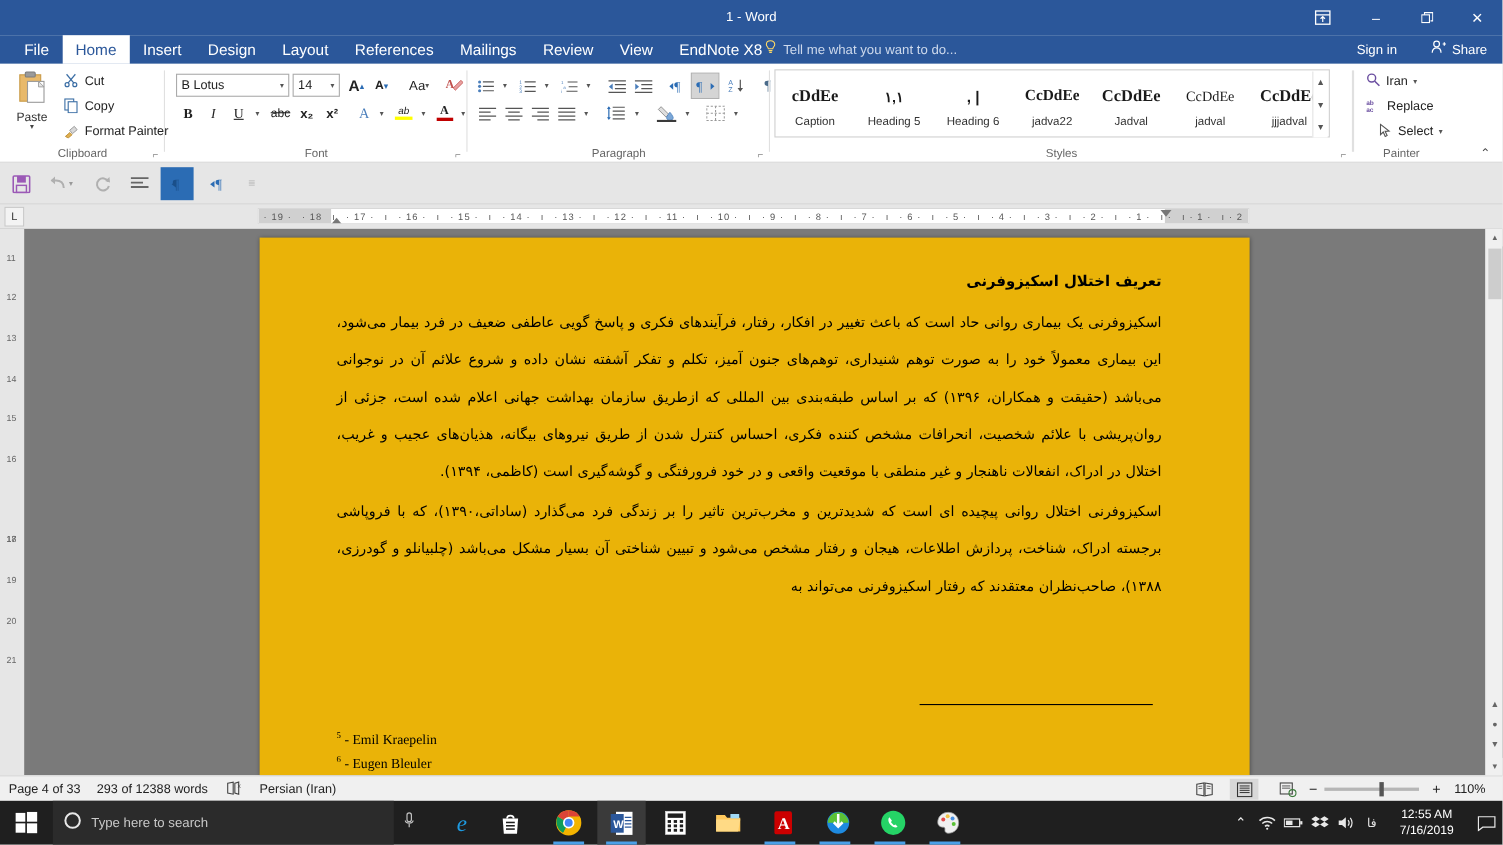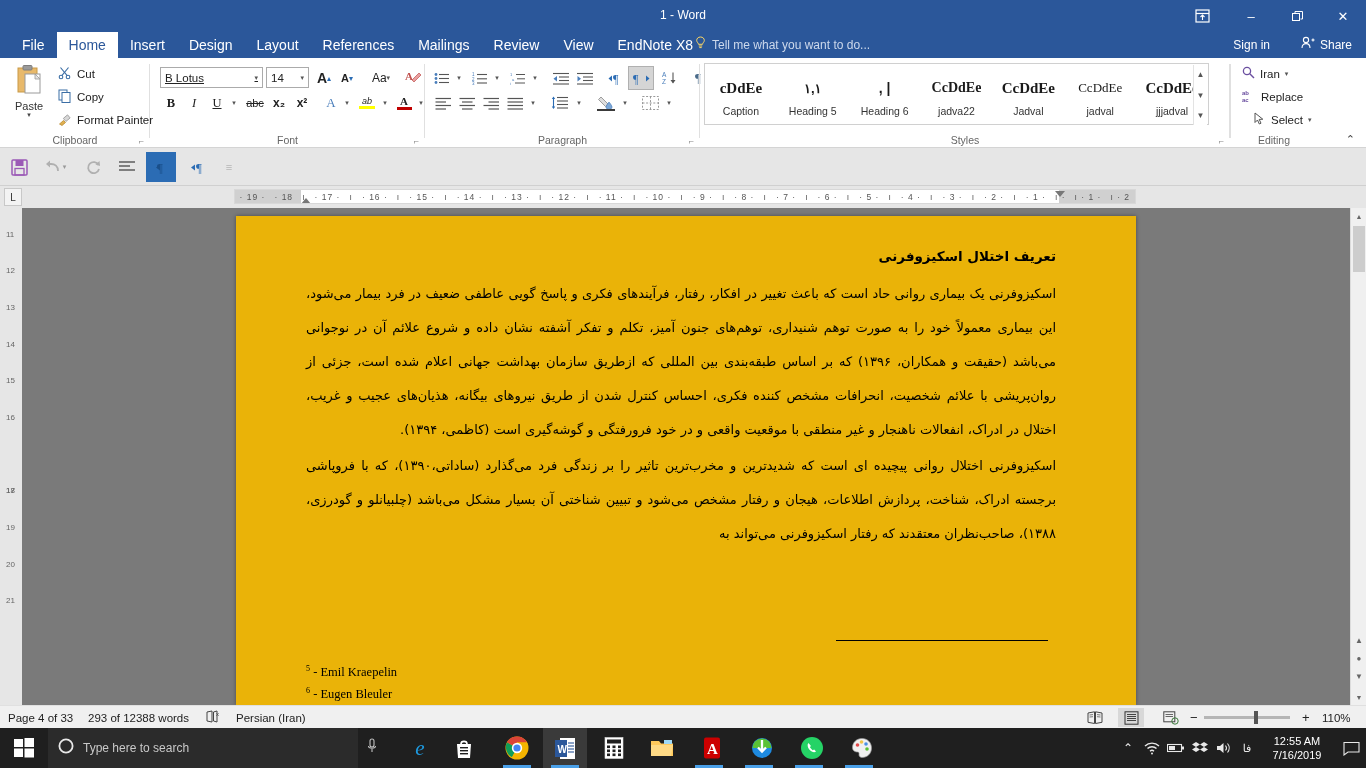--- a/index.html
+++ b/index.html
@@ -383,21 +383,21 @@
             </svg>
         </span>
         <span>Format Painter</span>
       </div>
       <div class="rgroup-label">Clipboard</div>
       <div class="dlg-launcher" style="right:6px;">⌐</div>
       <div class="rgroup-sep" style="right:0;"></div>
     </div>
 
     <div class="rgroup" style="left:150px; width:275px;">
-      <div class="fontbox" style="left:10px; top:9px; width:103px;text-decoration:underline;">
+      <div class="fontbox" style="left:10px; top:9px; width:103px;">
         <span>B Lotus</span>
         <span class="caret">▾</span>
       </div>
       <div class="fontbox" style="left:116px; top:9px; width:43px;">
         <span>14</span>
         <span class="caret">▾</span>
       </div>
       <div class="ficon" style="left:163px; top:9px; width:22px;">
         <span style="font-size:14px;font-weight:bold;">A</span>
           <span style="color:#2b6cb4;font-size:8px;">▴</span>
@@ -686,21 +686,21 @@
       </div>
       <div class="edit-cmd" style="left:20px; top:51px;align-items:center;">
         <span>
           <svg width="12" height="13" viewBox="0 0 12 13">
               <path d="M1 1 L1 10.5 L3.5 8 L5.3 12 L7 11.2 L5.2 7.4 L8.8 7.2 Z" fill="none" stroke="#555" stroke-width="1"></path>
             </svg>
         </span>
         <span>Select</span>
         <span class="mini-caret">▾</span>
       </div>
-      <div class="rgroup-label" style="left:-24px;">Editing</div>
+      <div class="rgroup-label" style="left:-24px;">Painter</div>
       <div class="collapse-ribbon">⌃</div>
       <div class="rgroup-sep" style="left:0;"></div>
     </div>
   </div>
 
   <div class="qatrow">
     <div class="qat-btn" style="left:4px;">
       <svg width="17" height="17" viewBox="0 0 17 17">
           <rect x="1" y="1" width="15" height="15" rx="1" fill="none" stroke="#9b59b6" stroke-width="1.5"></rect>
           <rect x="4.5" y="1" width="8" height="6" fill="#9b59b6"></rect>

